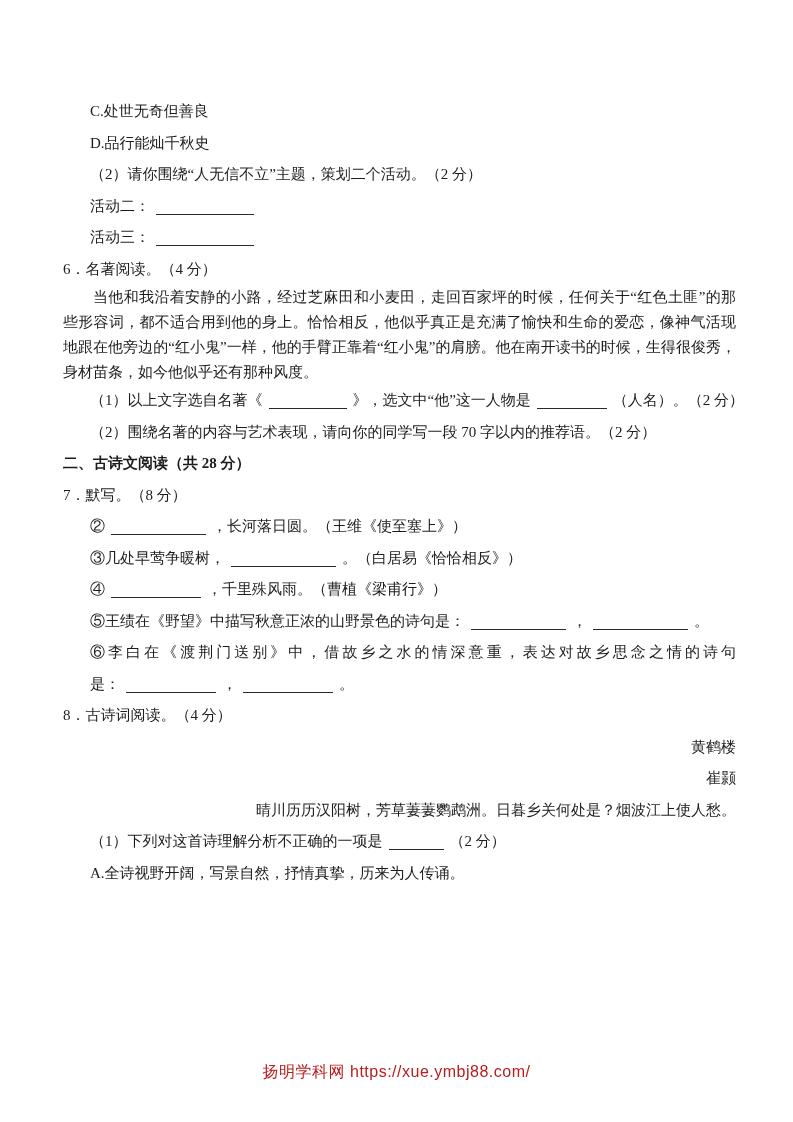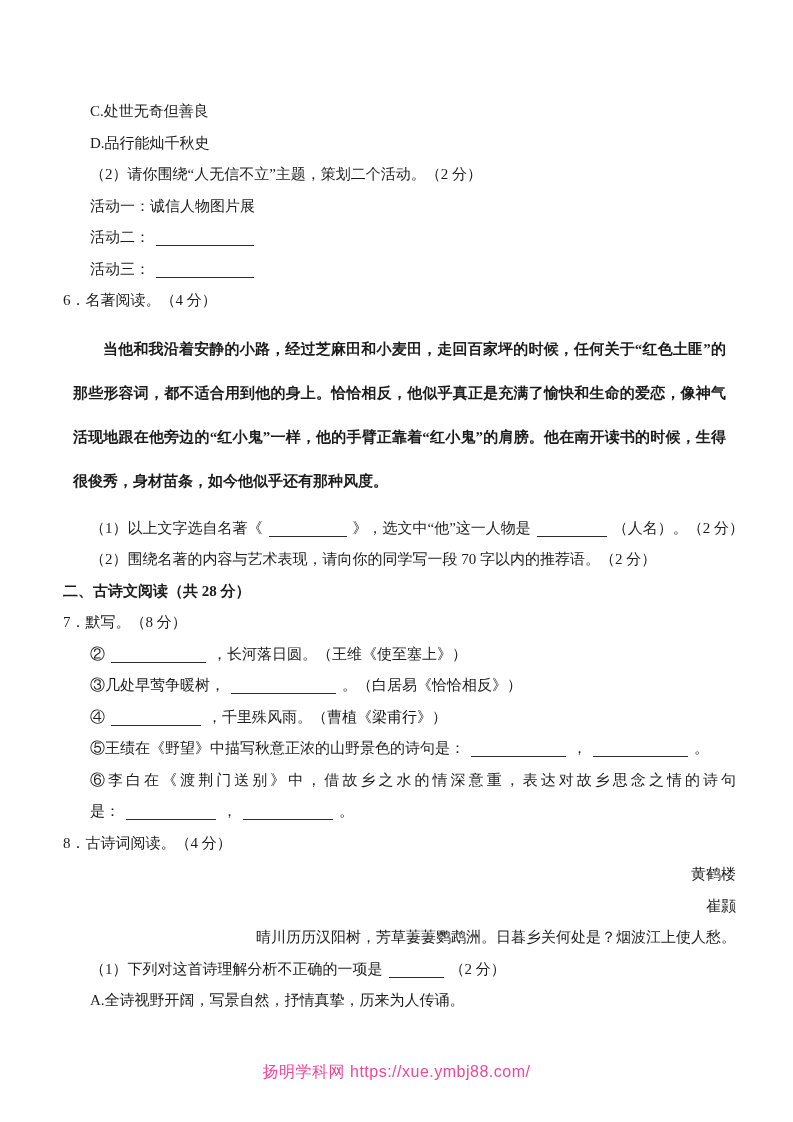--- a/index.html
+++ b/index.html
@@ -18,27 +18,26 @@
     font-size:15px;
   }
   .ln{
     line-height:31.5px;
     white-space:nowrap;
   }
   .ind{ padding-left:27px; }
   .bold{ font-weight:bold; }
   .center{ text-align:right; white-space:nowrap; }
   .para{
-    line-height:44px;
+    line-height:25px;
     text-align:justify;
     text-justify:inter-ideograph;
     text-indent:2em;
-    margin:10px;
+    margin:0;
     white-space:normal;
-    font-weight:bold;
   }
   .jlast{
     white-space:normal;
     text-align:justify;
     text-align-last:justify;
   }
   .blank{
     display:inline-block;
     height:14px;
     border-bottom:1.2px solid #2b2b2b;
@@ -47,33 +46,32 @@
   }
   .w55{width:55px;} .w70{width:70px;} .w78{width:78px;}
   .w90{width:90px;} .w95{width:95px;} .w98{width:98px;} .w105{width:105px;}
   .footer{
     position:absolute;
     left:0; top:1062px;
     width:100%;
     text-align:center;
     font-family:"Liberation Sans","DejaVu Sans",sans-serif;
     font-size:16px;
-    color:#ec4899;
+    color:#b91c1c;
     letter-spacing:0.5px;
   }
 </style>
 </head>
 <body>
 
 <div class="content">
 
   <div class="ln ind">C.处世无奇但善良</div>
   <div class="ln ind">D.品行能灿千秋史</div>
   <div class="ln ind">（2）请你围绕“人无信不立”主题，策划二个活动。（2 分）</div>
-  <div class="ln ind">活动一：诚信人物图片展</div>
   <div class="ln ind"><span>活动二：</span><span class="blank w98"></span></div>
   <div class="ln ind"><span>活动三：</span><span class="blank w98"></span></div>
 
   <div class="ln">6．名著阅读。（4 分）</div>
   <p class="para">当他和我沿着安静的小路，经过芝麻田和小麦田，走回百家坪的时候，任何关于“红色土匪”的那些形容词，都不适合用到他的身上。恰恰相反，他似乎真正是充满了愉快和生命的爱恋，像神气活现地跟在他旁边的“红小鬼”一样，他的手臂正靠着“红小鬼”的肩膀。他在南开读书的时候，生得很俊秀，身材苗条，如今他似乎还有那种风度。</p>
   <div class="ln ind"><span>（1）以上文字选自名著《</span><span class="blank w78"></span><span>》，选文中“他”这一人物是</span><span class="blank w70"></span><span>（人名）。（2 分）</span></div>
   <div class="ln ind">（2）围绕名著的内容与艺术表现，请向你的同学写一段 70 字以内的推荐语。（2 分）</div>
 
   <div class="ln bold">二、古诗文阅读（共 28 分）</div>
 

